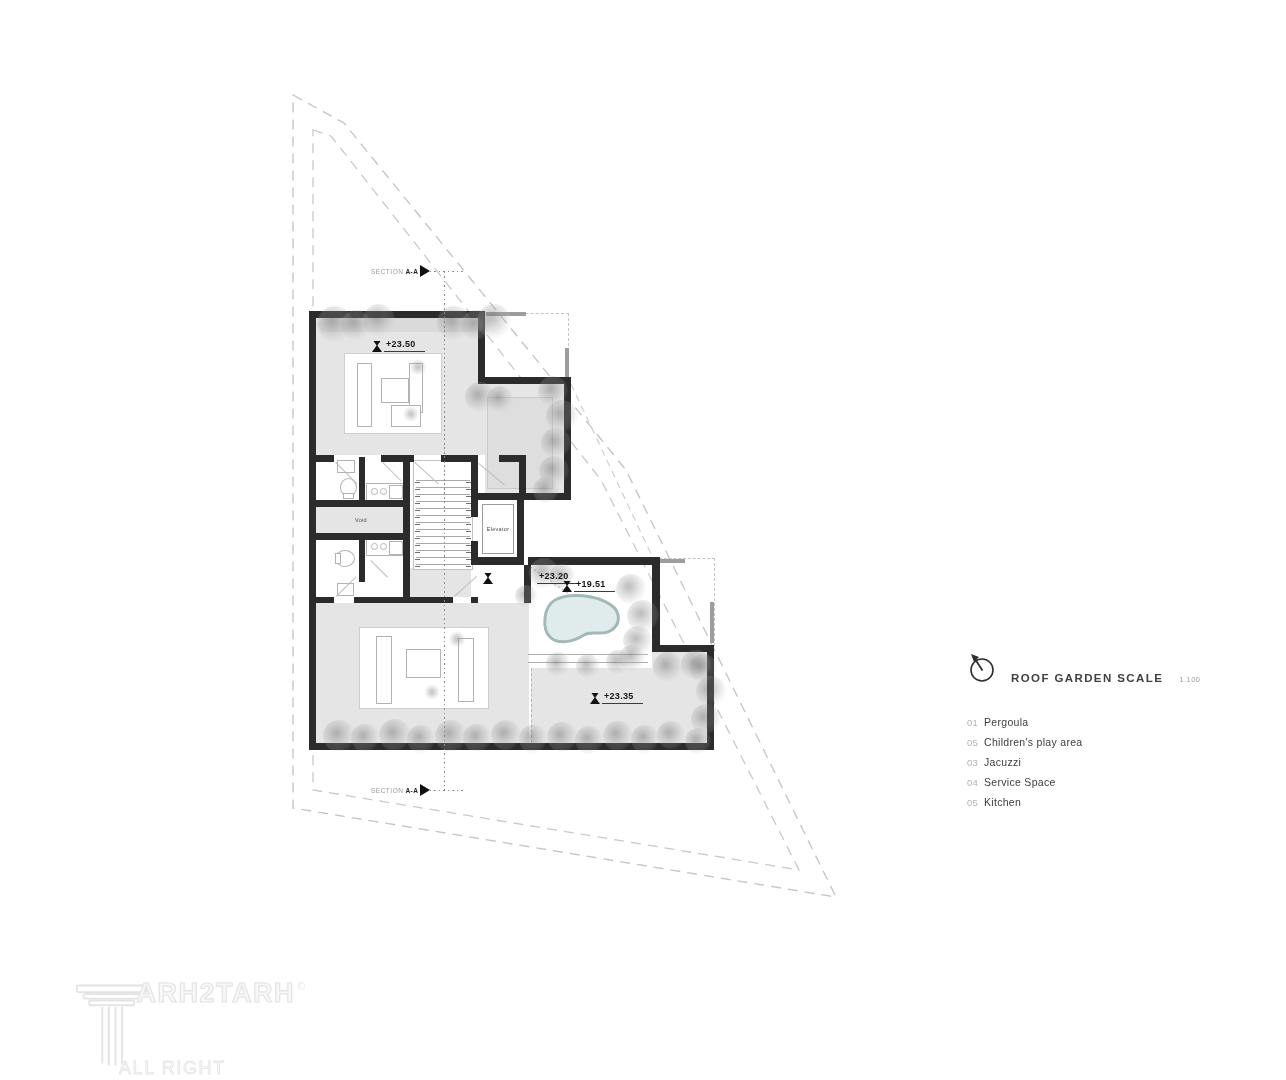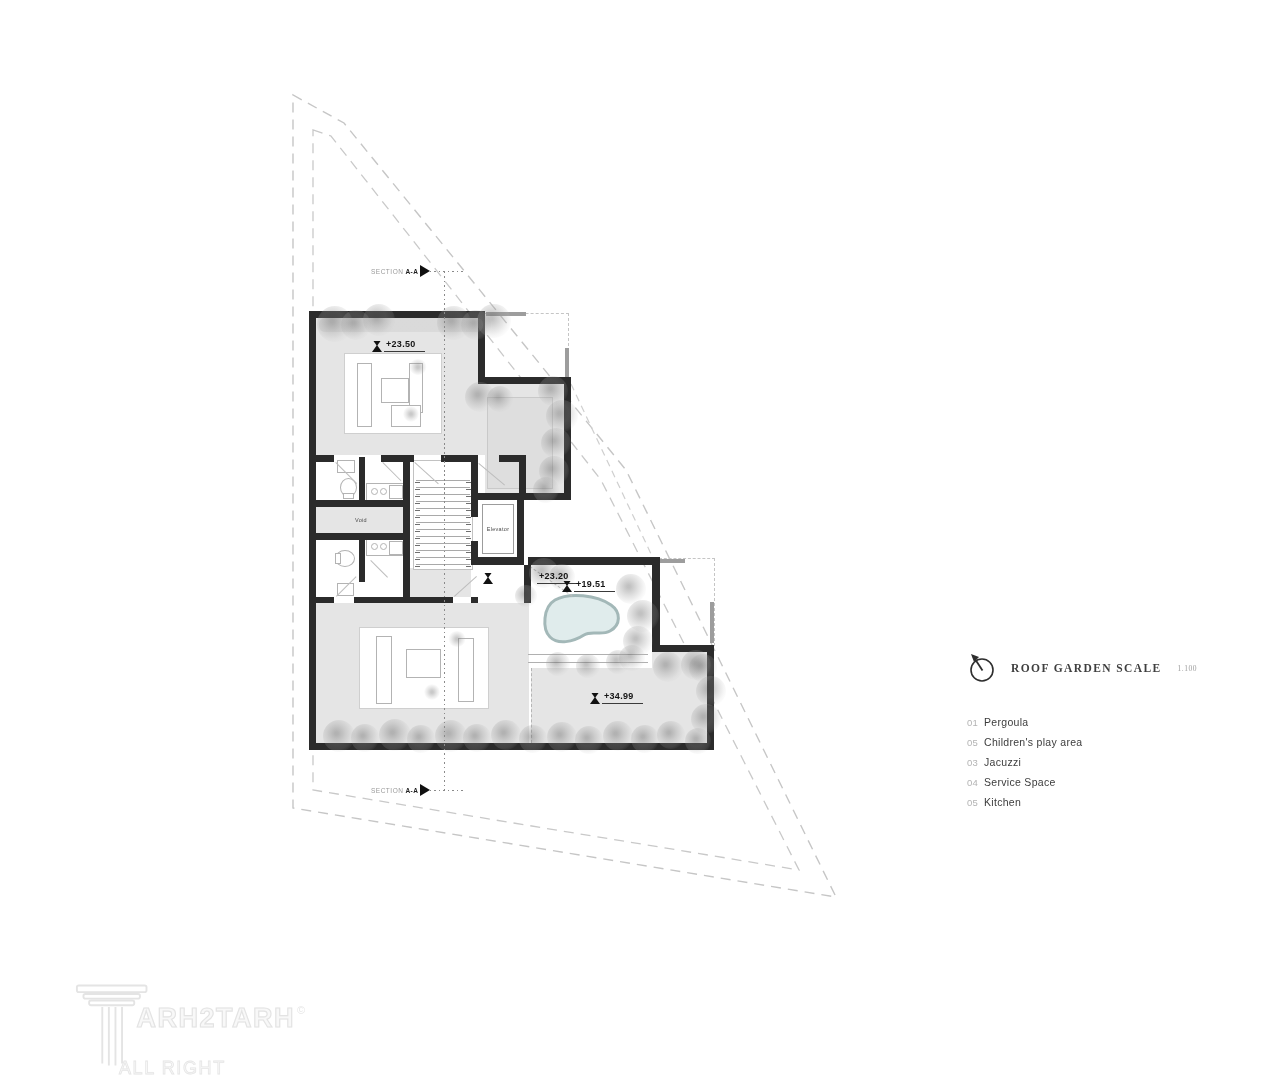--- a/index.html
+++ b/index.html
@@ -33,29 +33,29 @@
           background:repeating-linear-gradient(to bottom,#6f6f6f 0 1px,transparent 1px 7px);}
   .ticksL{left:1px;} .ticksR{right:1px;}
   .room-label{position:absolute;z-index:7;display:flex;align-items:center;justify-content:center;
               font-size:5.5px;color:#4a4a4a;letter-spacing:.3px;}
   .furn{position:absolute;background:#fff;border:1px solid #cfcfcf;z-index:4;}
   .fi{position:absolute;background:#fff;border:1px solid #b3b3b3;}
   .scrib{position:absolute;border-radius:50%;
          background:radial-gradient(circle,rgba(120,120,120,.4) 10%,rgba(170,170,170,.25) 45%,transparent 72%);}
   .steps-line{position:absolute;height:1px;background:#b0b0b0;z-index:4;}
   .legend{position:absolute;left:926px;top:652px;z-index:8;}
-  .legend-head{display:flex;align-items:center;gap:14px;font-family:Liberation Serif, serif;}
+  .legend-head{display:flex;align-items:flex-end;gap:14px;}
   .legend-title{font-size:11.5px;font-weight:600;color:#3f3f3f;letter-spacing:1.4px;}
   .legend-scale{font-size:7.5px;color:#9c9c9c;letter-spacing:.5px;margin-left:2px;}
   .legend-items{margin-top:32px;}
   .legend-row{display:flex;align-items:baseline;height:20px;}
   .legend-num{width:17px;font-size:9.5px;color:#b3b3b3;letter-spacing:.3px;}
   .legend-label{font-size:10.5px;color:#3c3c3c;letter-spacing:.3px;}
   .wm{position:absolute;left:34px;top:980px;z-index:8;width:230px;}
-  .wm-row{display:flex;align-items:center;}
+  .wm-row{display:flex;align-items:flex-start;}
   .wm-brand{font-size:27px;font-weight:bold;letter-spacing:1.5px;color:#f8f8f8;
             -webkit-text-stroke:1.1px #e3e3e3;text-shadow:0 0 1px #ececec;line-height:1;margin-left:-12px;margin-bottom:14px;}
   .wm-copy{font-size:11px;color:#e6e6e6;margin-left:2px;margin-bottom:30px;}
   .wm-sub{font-size:18px;letter-spacing:1.6px;color:#fafafa;-webkit-text-stroke:.8px #e6e6e6;
           text-shadow:0 0 1px #ececec;margin:-12px 0 0 44px;}
   .elev-box{position:absolute;left:441px;top:504px;width:30px;height:48px;border:1px solid #9c9c9c;background:#fff;z-index:4;}
 </style>
 </head>
 <body>
 
@@ -251,21 +251,21 @@
         <path d="M0,12 L5,5 L10,12 Z" fill="#111"></path>
         <path d="M5,6 L1.5,1 L8.5,1 Z" fill="#111"></path>
       </svg>
     <span class="txt">+19.51</span>
   </div>
   <div class="lvl" style="left:549px;top:692px;">
     <svg width="10" height="12">
         <path d="M0,12 L5,5 L10,12 Z" fill="#111"></path>
         <path d="M5,6 L1.5,1 L8.5,1 Z" fill="#111"></path>
       </svg>
-    <span class="txt">+34.99</span>
+    <span class="txt">+23.35</span>
   </div>
 
   <div class="legend">
     <div class="legend-head">
       <svg width="30" height="32" viewBox="0 0 30 32">
         <circle cx="15" cy="18" r="11" fill="none" stroke="#2e2e2e" stroke-width="1.6"></circle>
         <line x1="6" y1="4" x2="15.5" y2="18.5" stroke="#2e2e2e" stroke-width="1.8"></line>
         <path d="M4,2 L12,5 L7,10 Z" fill="#2e2e2e"></path>
       </svg>
       <span class="legend-title">ROOF GARDEN SCALE</span>

